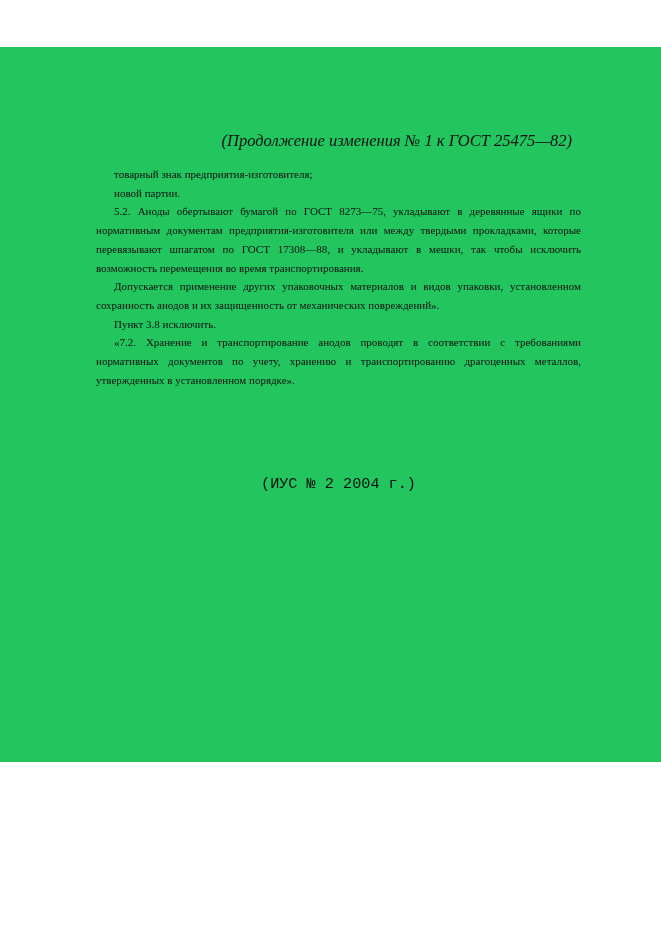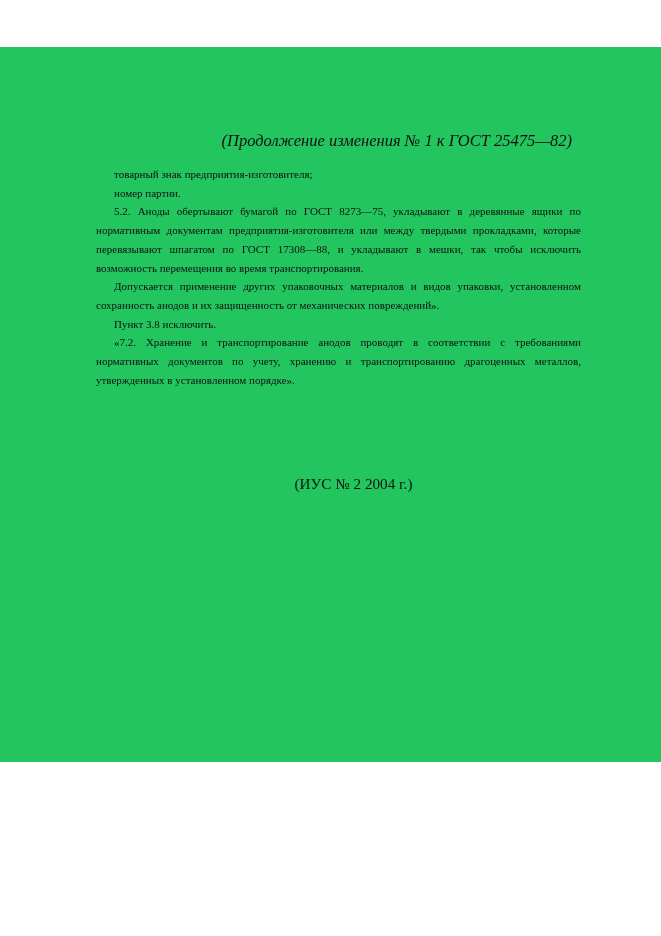--- a/index.html
+++ b/index.html
@@ -12,34 +12,34 @@
     font-size: 16.5px; color: #111;
   }
   .body {
     position: absolute; left: 96px; top: 118px; width: 485px;
     font-family: "Liberation Serif", serif; font-size: 11px;
     line-height: 18.7px; color: #111; text-align: justify;
   }
   .body p { margin: 0; }
   .ind { text-indent: 18px; }
   .footer {
-    position: absolute; left: 111px; width: 485px; top: 428px;
+    position: absolute; left: 96px; width: 485px; top: 428px;
     text-align: center;
-    font-family: Liberation Serif, serif; font-size: 15.2px; color: #111;
+    font-family: Liberation Mono, monospace; font-size: 15.2px; color: #111;
   }
 </style>
 </head>
 <body>
 
 <div class="page">
   <div class="header">(Продолжение изменения № 1 к ГОСТ 25475—82)</div>
 
   <div class="body">
     <p class="ind">товарный знак предприятия-изготовителя;</p>
-    <p class="ind">номер партии.</p>
+    <p class="ind">новой партии.</p>
     <p class="ind">5.2. Аноды обертывают бумагой по ГОСТ 8273—75, укладывают в деревянные ящики по нормативным документам предприятия-изготовителя или между твердыми прокладками, которые перевязывают шпагатом по ГОСТ 17308—88, и укладывают в мешки, так чтобы исключить возможность перемещения во время транспортирования.</p>
     <p class="ind">Допускается применение других  упаковочных материалов и видов упаковки, установленном сохранность анодов и их защищенность от механических повреждений».</p>
     <p class="ind">Пункт 3.8 исключить.</p>
     <p class="ind">«7.2. Хранение и транспортирование анодов проводят в соответствии с требованиями нормативных документов по учету, хранению и транспортированию драгоценных металлов, утвержденных в установленном порядке».</p>
   </div>
 
   <div class="footer">(ИУС № 2 2004 г.)</div>
 </div>
 
 </body></html>

